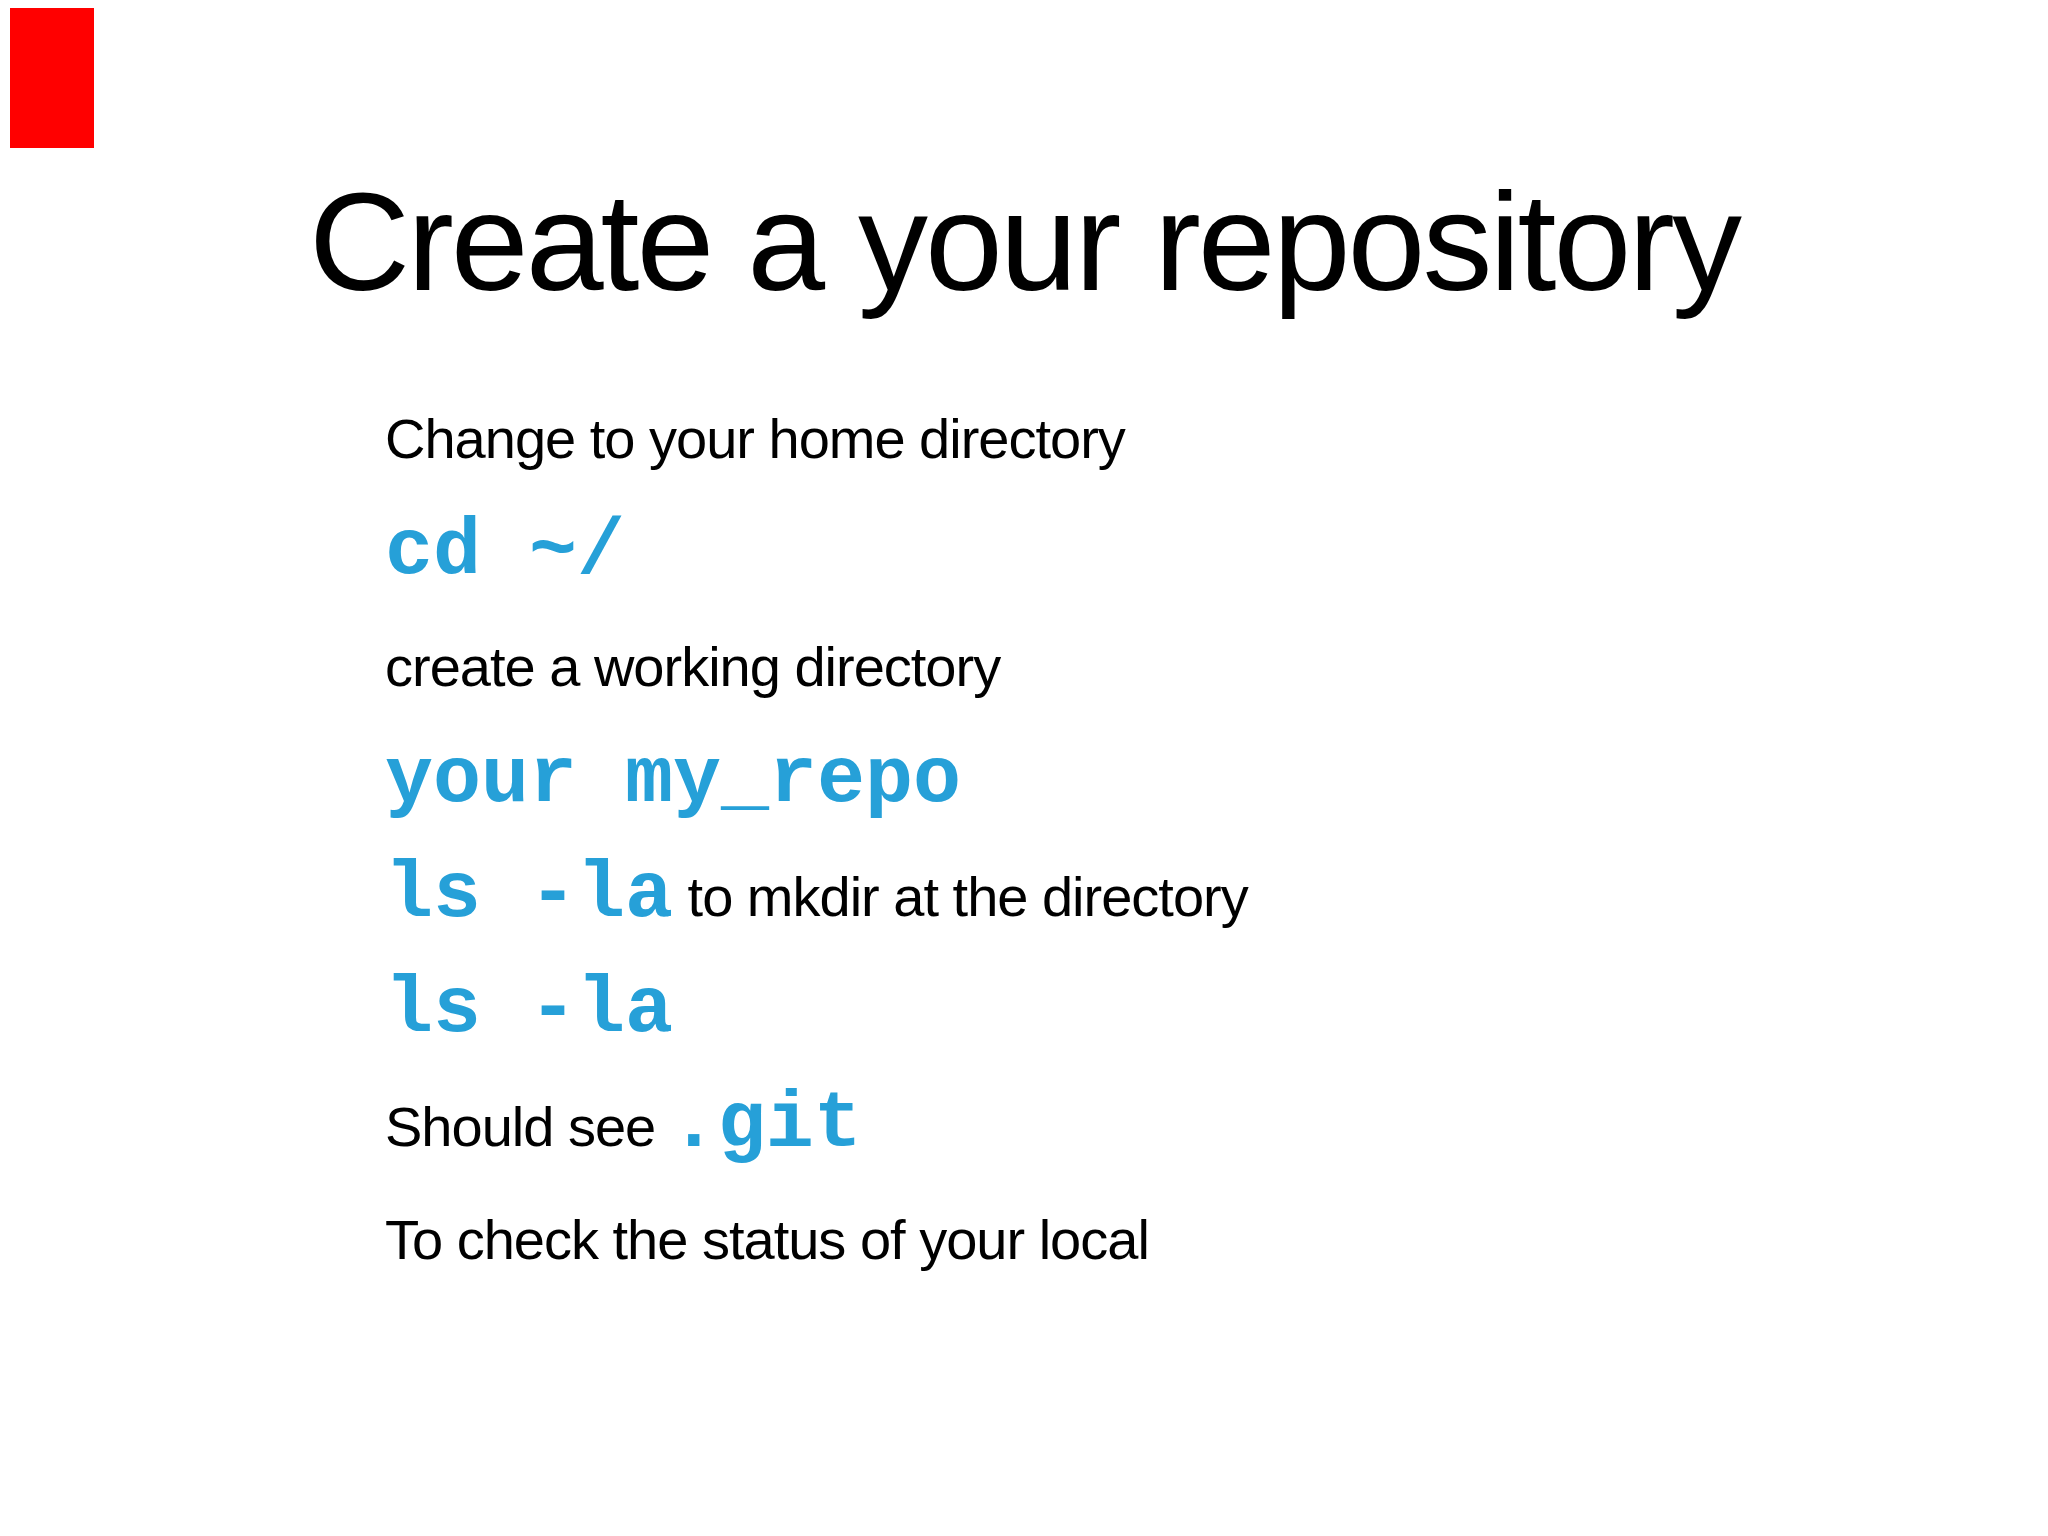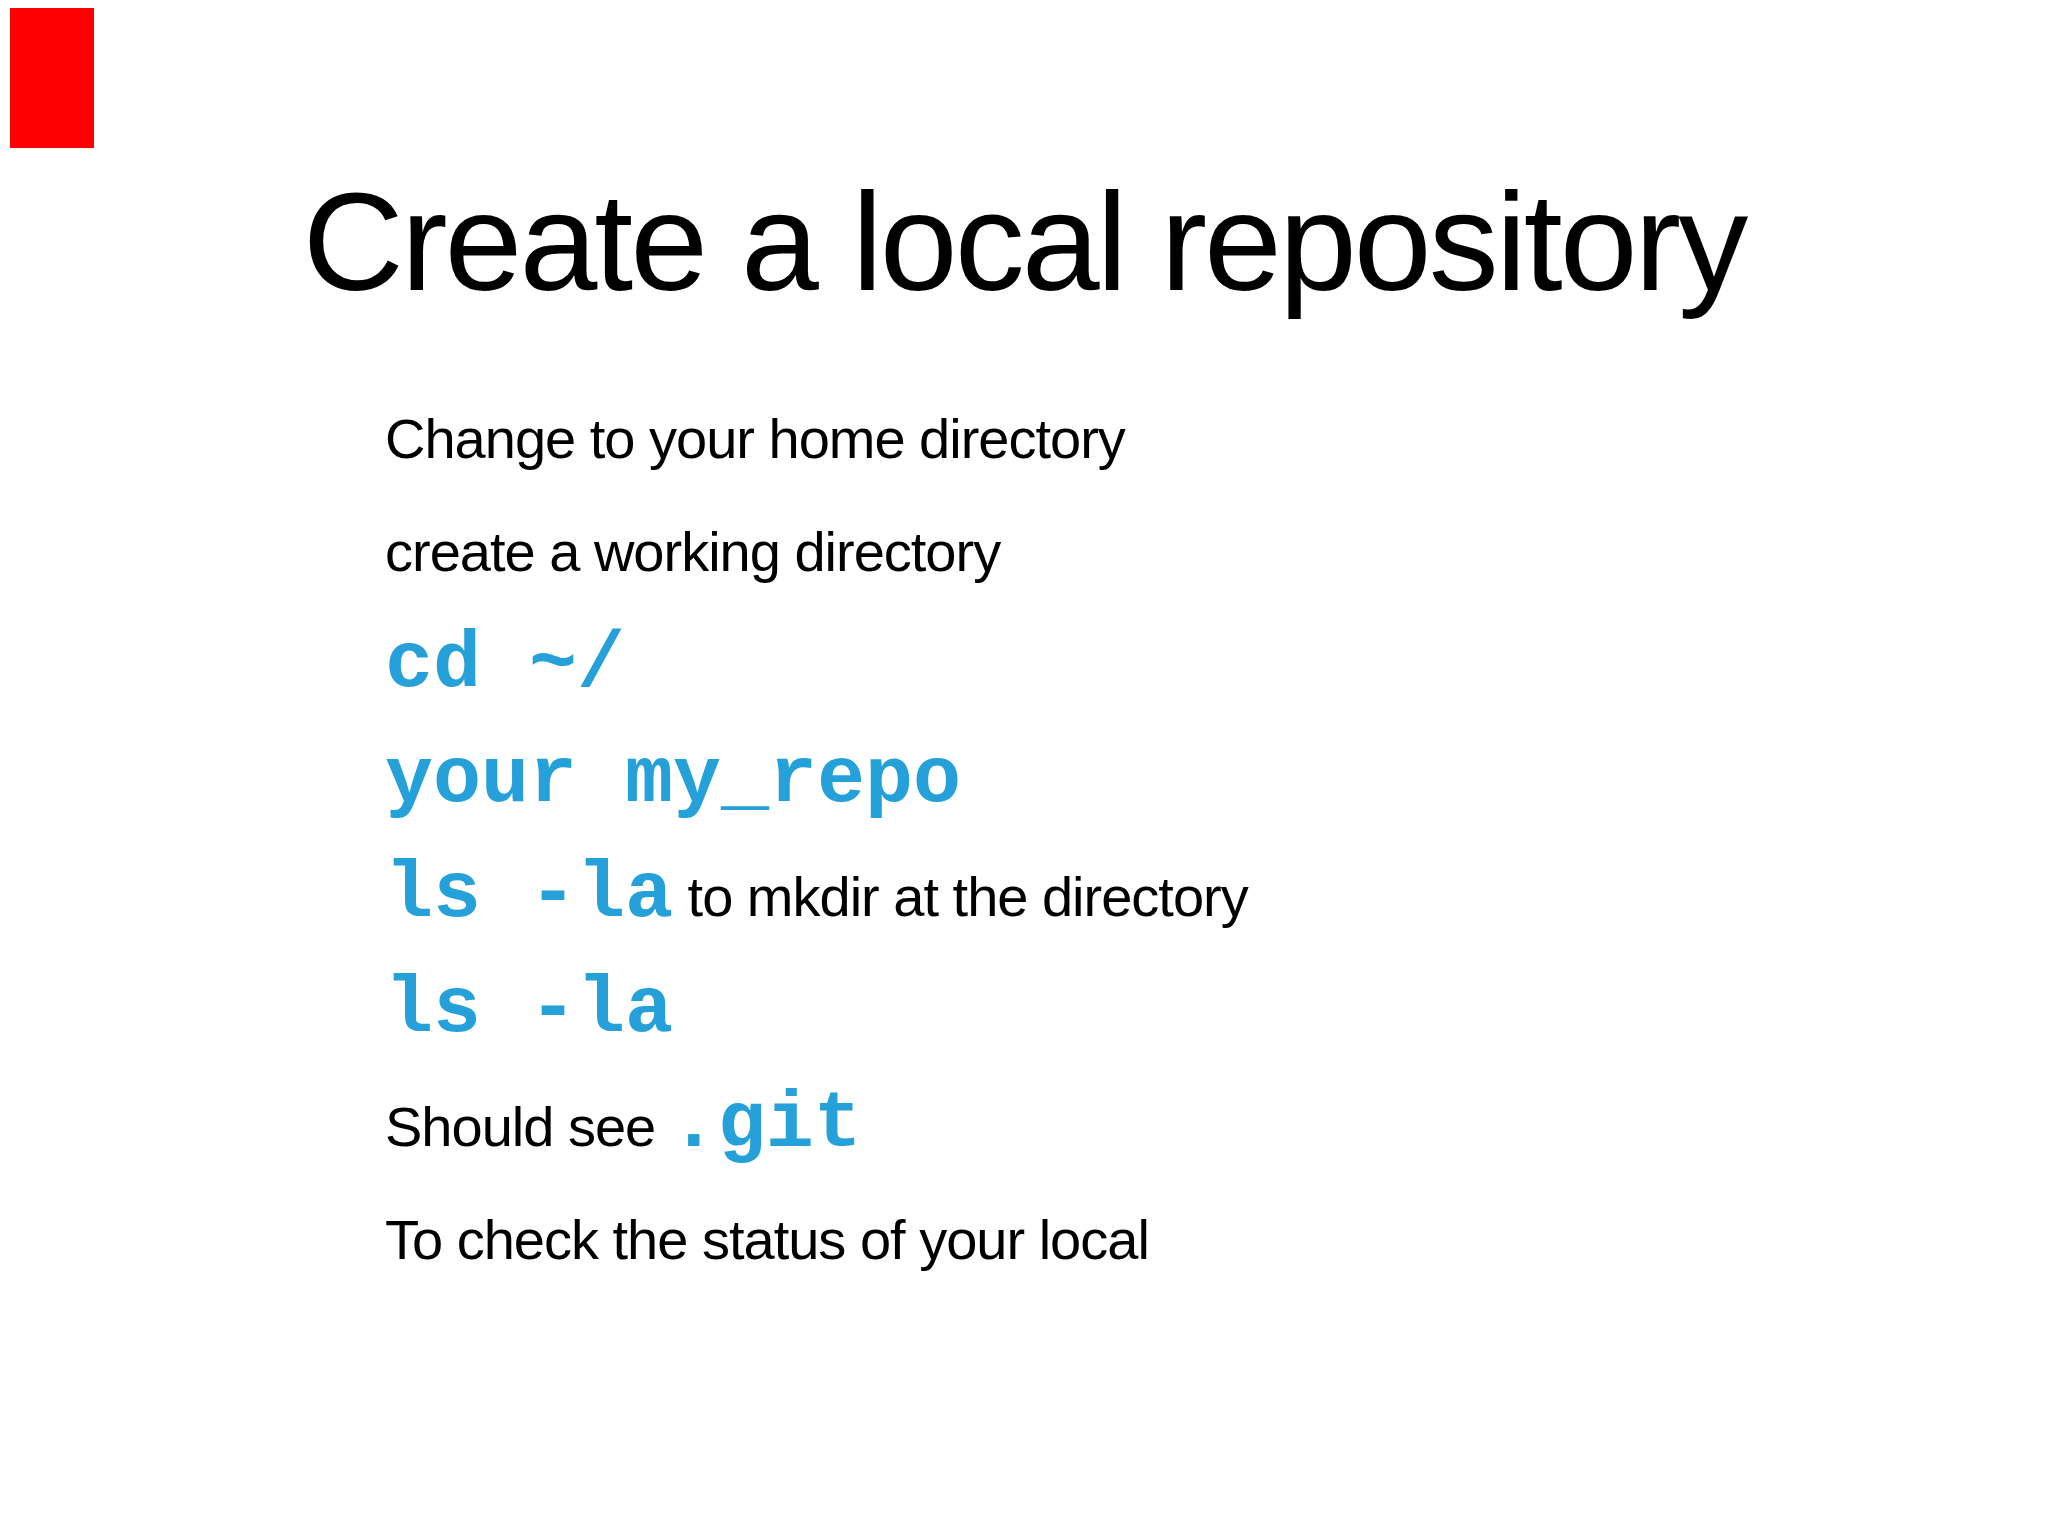--- a/index.html
+++ b/index.html
@@ -58,24 +58,24 @@
     font-size: 80px;
     font-weight: 700;
     color: var(--code-blue, #26a0d8);
   }
 </style>
 </head>
 <body>
 
 <div class="slide" style="--bg: #FFFFFF; --text-black: #000000; --code-blue: #26A0D8; --marker-red: #FF0000;">
   <div class="marker"></div>
-  <h1 class="title">Create a local repository</h1>
+  <h1 class="title">Create a your repository</h1>
   <div class="body-lines" id="body-lines">
       <div class="line"><span class="text">Change to your home directory</span></div>
+      <div class="line"><span class="code">cd ~/</span></div>
       <div class="line"><span class="text">create a working directory</span></div>
-      <div class="line"><span class="code">cd ~/</span></div>
       <div class="line"><span class="code">your my_repo</span></div>
       <div class="line"><span class="code">ls -la</span><span class="text"> to mkdir at the directory</span></div>
       <div class="line"><span class="code">ls -la</span></div>
       <div class="line"><span class="text">Should see </span><span class="code">.git</span></div>
       <div class="line"><span class="text">To check the status of your local</span></div>
     </div>
 </div>
 
 </body></html>

